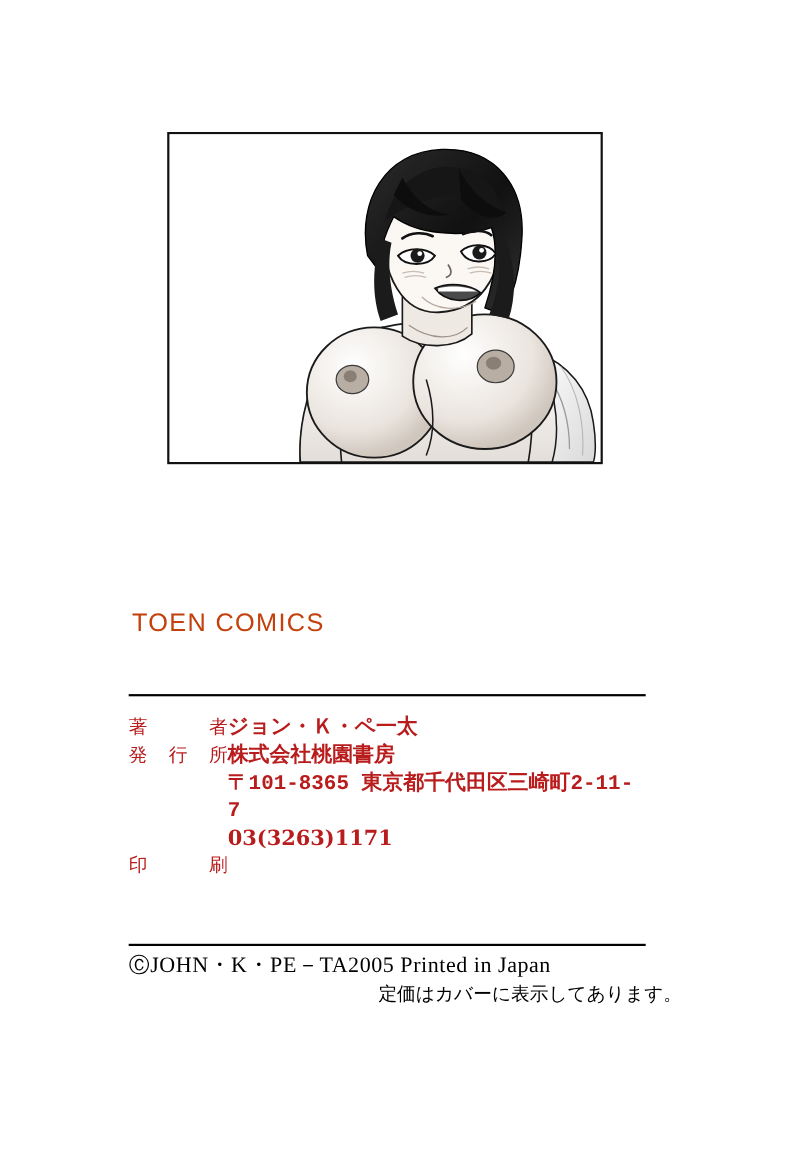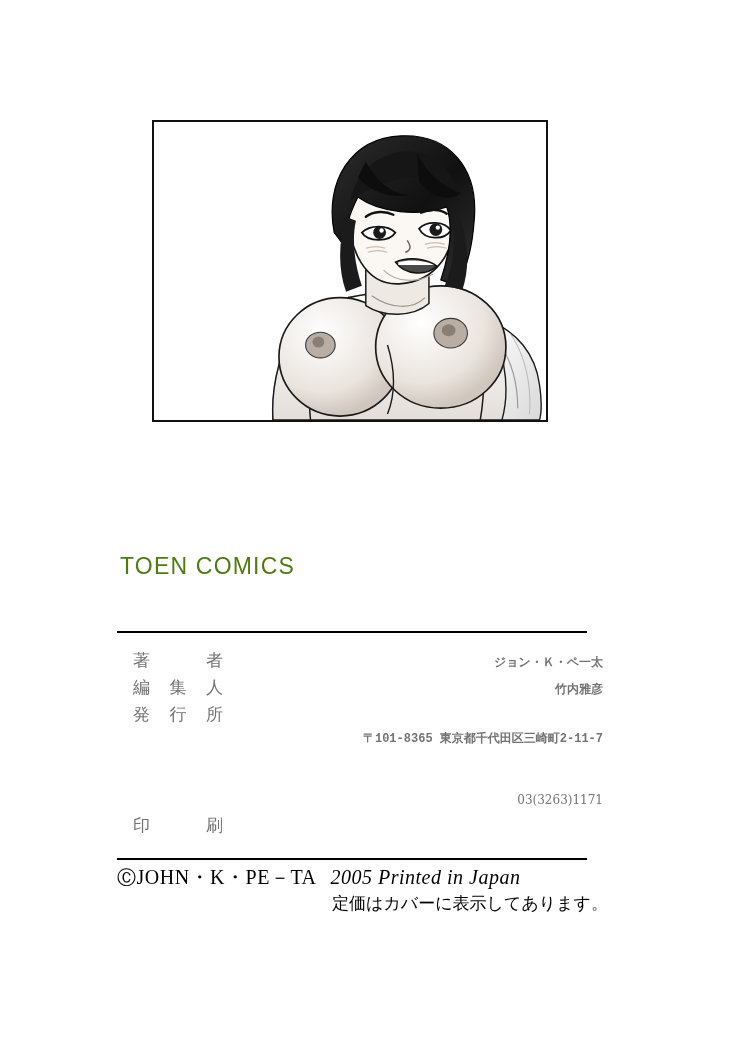--- a/index.html
+++ b/index.html
@@ -35,94 +35,90 @@
   }
 
   
   .imprint {
     position: absolute;
     left: 120px;
     top: 553px;
     font-family: "Liberation Sans", sans-serif;
     font-size: 23px;
     letter-spacing: 1.2px;
-    color: #4d7c0f;
+    color: #c2410c;
   }
 
   
   .rule {
     position: absolute;
     left: 117px;
     width: 470px;
     height: 2px;
     background: #000000;
   }
   .rule-top { top: 631px; }
   .rule-bottom { top: 858px; }
 
   
   .colophon {
     position: absolute;
-    left: 133px;
+    left: 117px;
     top: 648px;
     width: 470px;
     font-family: "DejaVu Serif", serif;
     font-size: 17px;
     line-height: 25px;
-    color: #737373;
+    color: #b91c1c;
   }
   .colophon-row {
     display: flex;
     align-items: baseline;
   }
   .col-label {
     width: 90px;
     flex: 0 0 90px;
     text-align: justify;
     text-align-last: justify;
     font-size: 17px;
     letter-spacing: 0px;
   }
   .col-value {
     flex: 1 1 auto;
-    font-size: 12px;
-    text-align: right;
+    font-size: 19px;
   }
   .col-value.bold {
     font-weight: bold;
   }
   .col-value.latin {
     font-family: Liberation Mono, monospace;
     font-weight: bold;
   }
   .col-value.plain {
-    font-weight: normal;
-    margin-top: 36px;
+    font-weight: bold;
   }
 
   
   .copyright-line {
     position: absolute;
     left: 117px;
     top: 864px;
     font-family: "Liberation Serif", serif;
     font-size: 20px;
     letter-spacing: 0.5px;
     white-space: nowrap;
   }
   .copyright-line .cmark {
     font-size: 19px;
   }
   .copyright-line .year {
-    margin-left: 14px;
-    font-style: italic;
   }
   .price-note {
     position: absolute;
-    left: 332px;
+    left: 344px;
     top: 892px;
     font-family: "DejaVu Serif", serif;
     font-size: 17px;
     white-space: nowrap;
   }
 </style>
 </head>
 <body>
 
 <div class="illustration-frame">
@@ -209,25 +205,22 @@
 <div class="imprint">TOEN COMICS</div>
 
 <div class="rule rule-top"></div>
 
 <div class="colophon">
   <div class="colophon-row">
     <span class="col-label">著　者</span>
     <span class="col-value bold">ジョン・Ｋ・ペ一太</span>
   </div>
   <div class="colophon-row">
-    <span class="col-label">編集人</span>
-    <span class="col-value bold">竹内雅彦</span>
-  </div>
-  <div class="colophon-row">
     <span class="col-label">発行所</span>
+    <span class="col-value bold">株式会社桃園書房</span>
   </div>
   <div class="colophon-row">
     <span class="col-label"></span>
     <span class="col-value bold latin">〒101-8365 東京都千代田区三崎町2-11-7</span>
   </div>
   <div class="colophon-row">
     <span class="col-label"></span>
     <span class="col-value plain">03(3263)1171</span>
   </div>
   <div class="colophon-row">

